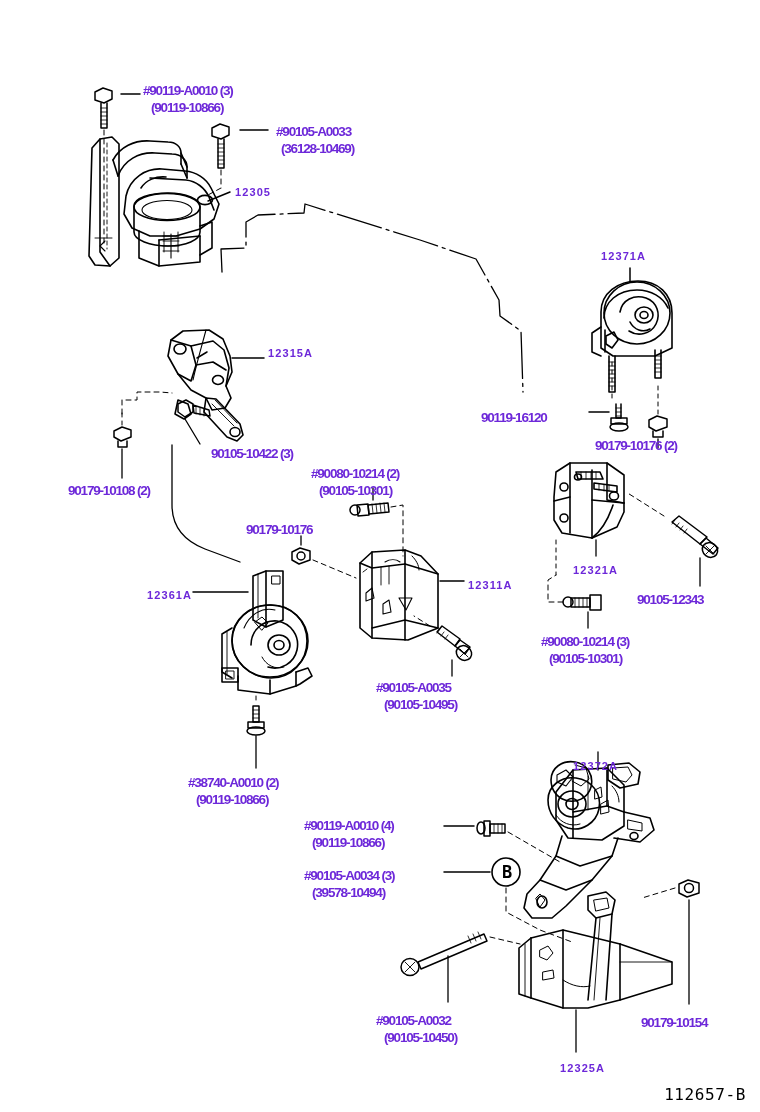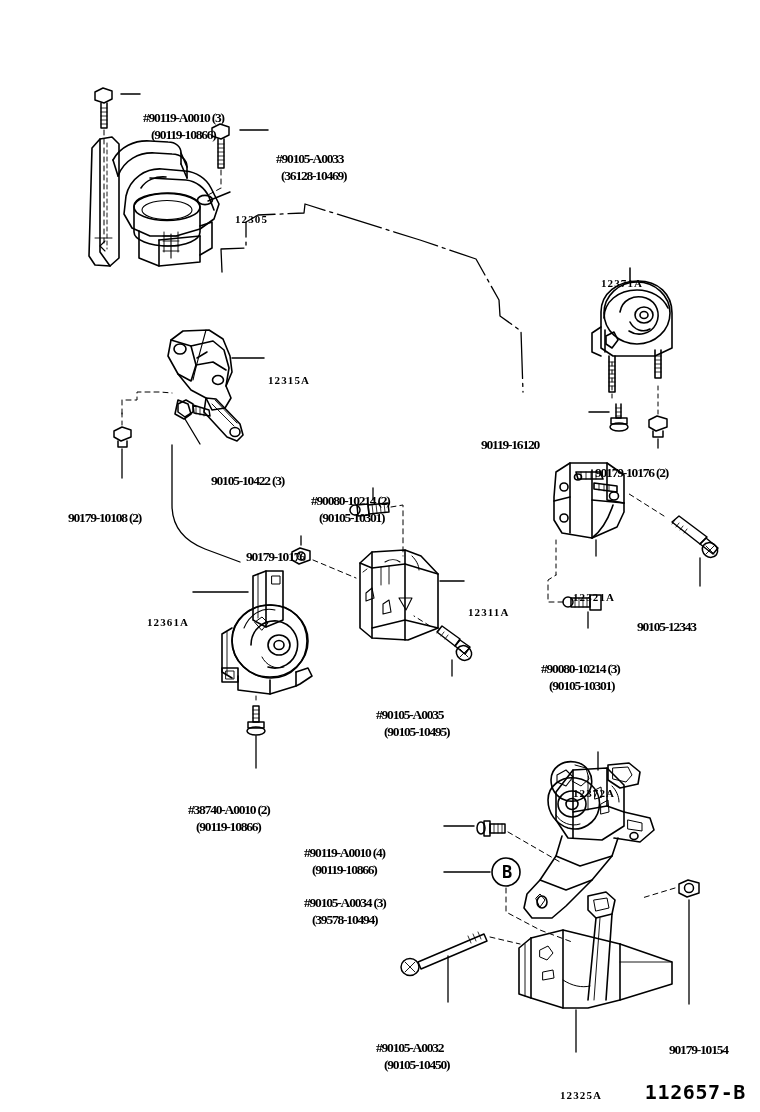--- a/index.html
+++ b/index.html
@@ -12,45 +12,44 @@
     position:relative;
     width:760px;
     height:1112px;
     background:#fff;
     overflow:hidden;
   }
   #art{position:absolute;left:0;top:0;width:760px;height:1112px;}
   .lbl{
     position:absolute;
     white-space:pre;
-    font-family:Liberation Serif, serif;
+    font-family:Liberation Sans, sans-serif;
     font-size:14.5px;
     line-height:16.5px;
     letter-spacing:0.4px;
-    color:#000000;
+    color:#6d28d9;
     font-weight:500;
-    margin-top:27px;
   }
   .lbl.big{
     font-size:11px;
     font-weight:bold;
     letter-spacing:1.1px;
   }
   .lbl.code{
     font-size:13.5px;
     letter-spacing:-1.2px;
     font-weight:bold;
   }
   .lbl span{display:block;}
   .figid{
     position:absolute;
     right:14px;
     bottom:8px;
-    font-size:20px;
-    font-weight:bold;
+    font-size:16px;
+    font-weight:normal;
     letter-spacing:0.6px;
   }
 </style>
 </head>
 <body>
 
 <div id="sheet">
 
   <svg id="art" viewBox="0 0 760 1112" xmlns="http://www.w3.org/2000/svg" fill="none" stroke="#000" stroke-linecap="round" stroke-linejoin="round">
 
@@ -431,19 +430,19 @@
       <div class="lbl big" style="left: 573px; top: 562px;"><span>12321A</span></div>
       <div class="lbl code" style="left: 637px; top: 592px;"><span>90105-12343</span></div>
       <div class="lbl big" style="left: 147px; top: 587px;"><span>12361A</span></div>
       <div class="lbl code" style="left: 541px; top: 634px;"><span>#90080-10214 (3)</span><span style="padding-left: 8px;">(90105-10301)</span></div>
       <div class="lbl code" style="left: 376px; top: 680px;"><span>#90105-A0035</span><span style="padding-left: 8px;">(90105-10495)</span></div>
       <div class="lbl code" style="left: 188px; top: 775px;"><span>#38740-A0010 (2)</span><span style="padding-left: 8px;">(90119-10866)</span></div>
       <div class="lbl big" style="left: 573px; top: 758px;"><span>12372A</span></div>
       <div class="lbl code" style="left: 304px; top: 818px;"><span>#90119-A0010 (4)</span><span style="padding-left: 8px;">(90119-10866)</span></div>
       <div class="lbl code" style="left: 304px; top: 868px;"><span>#90105-A0034 (3)</span><span style="padding-left: 8px;">(39578-10494)</span></div>
       <div class="lbl code" style="left: 376px; top: 1013px;"><span>#90105-A0032</span><span style="padding-left: 8px;">(90105-10450)</span></div>
-      <div class="lbl code" style="left: 669px; top: 1015px;"><span>90179-10154</span></div>
+      <div class="lbl code" style="left: 641px; top: 1015px;"><span>90179-10154</span></div>
       <div class="lbl big" style="left: 560px; top: 1060px; text-align: center;"><span>12325A</span></div>
     </div>
 
   <div class="figid">112657-B</div>
   <div style="position:absolute;left:498px;top:862px;width:18px;text-align:center;font-size:17px;font-weight:bold;font-family:'DejaVu Sans Mono',monospace;">B</div>
 </div>
 
 </body></html>

